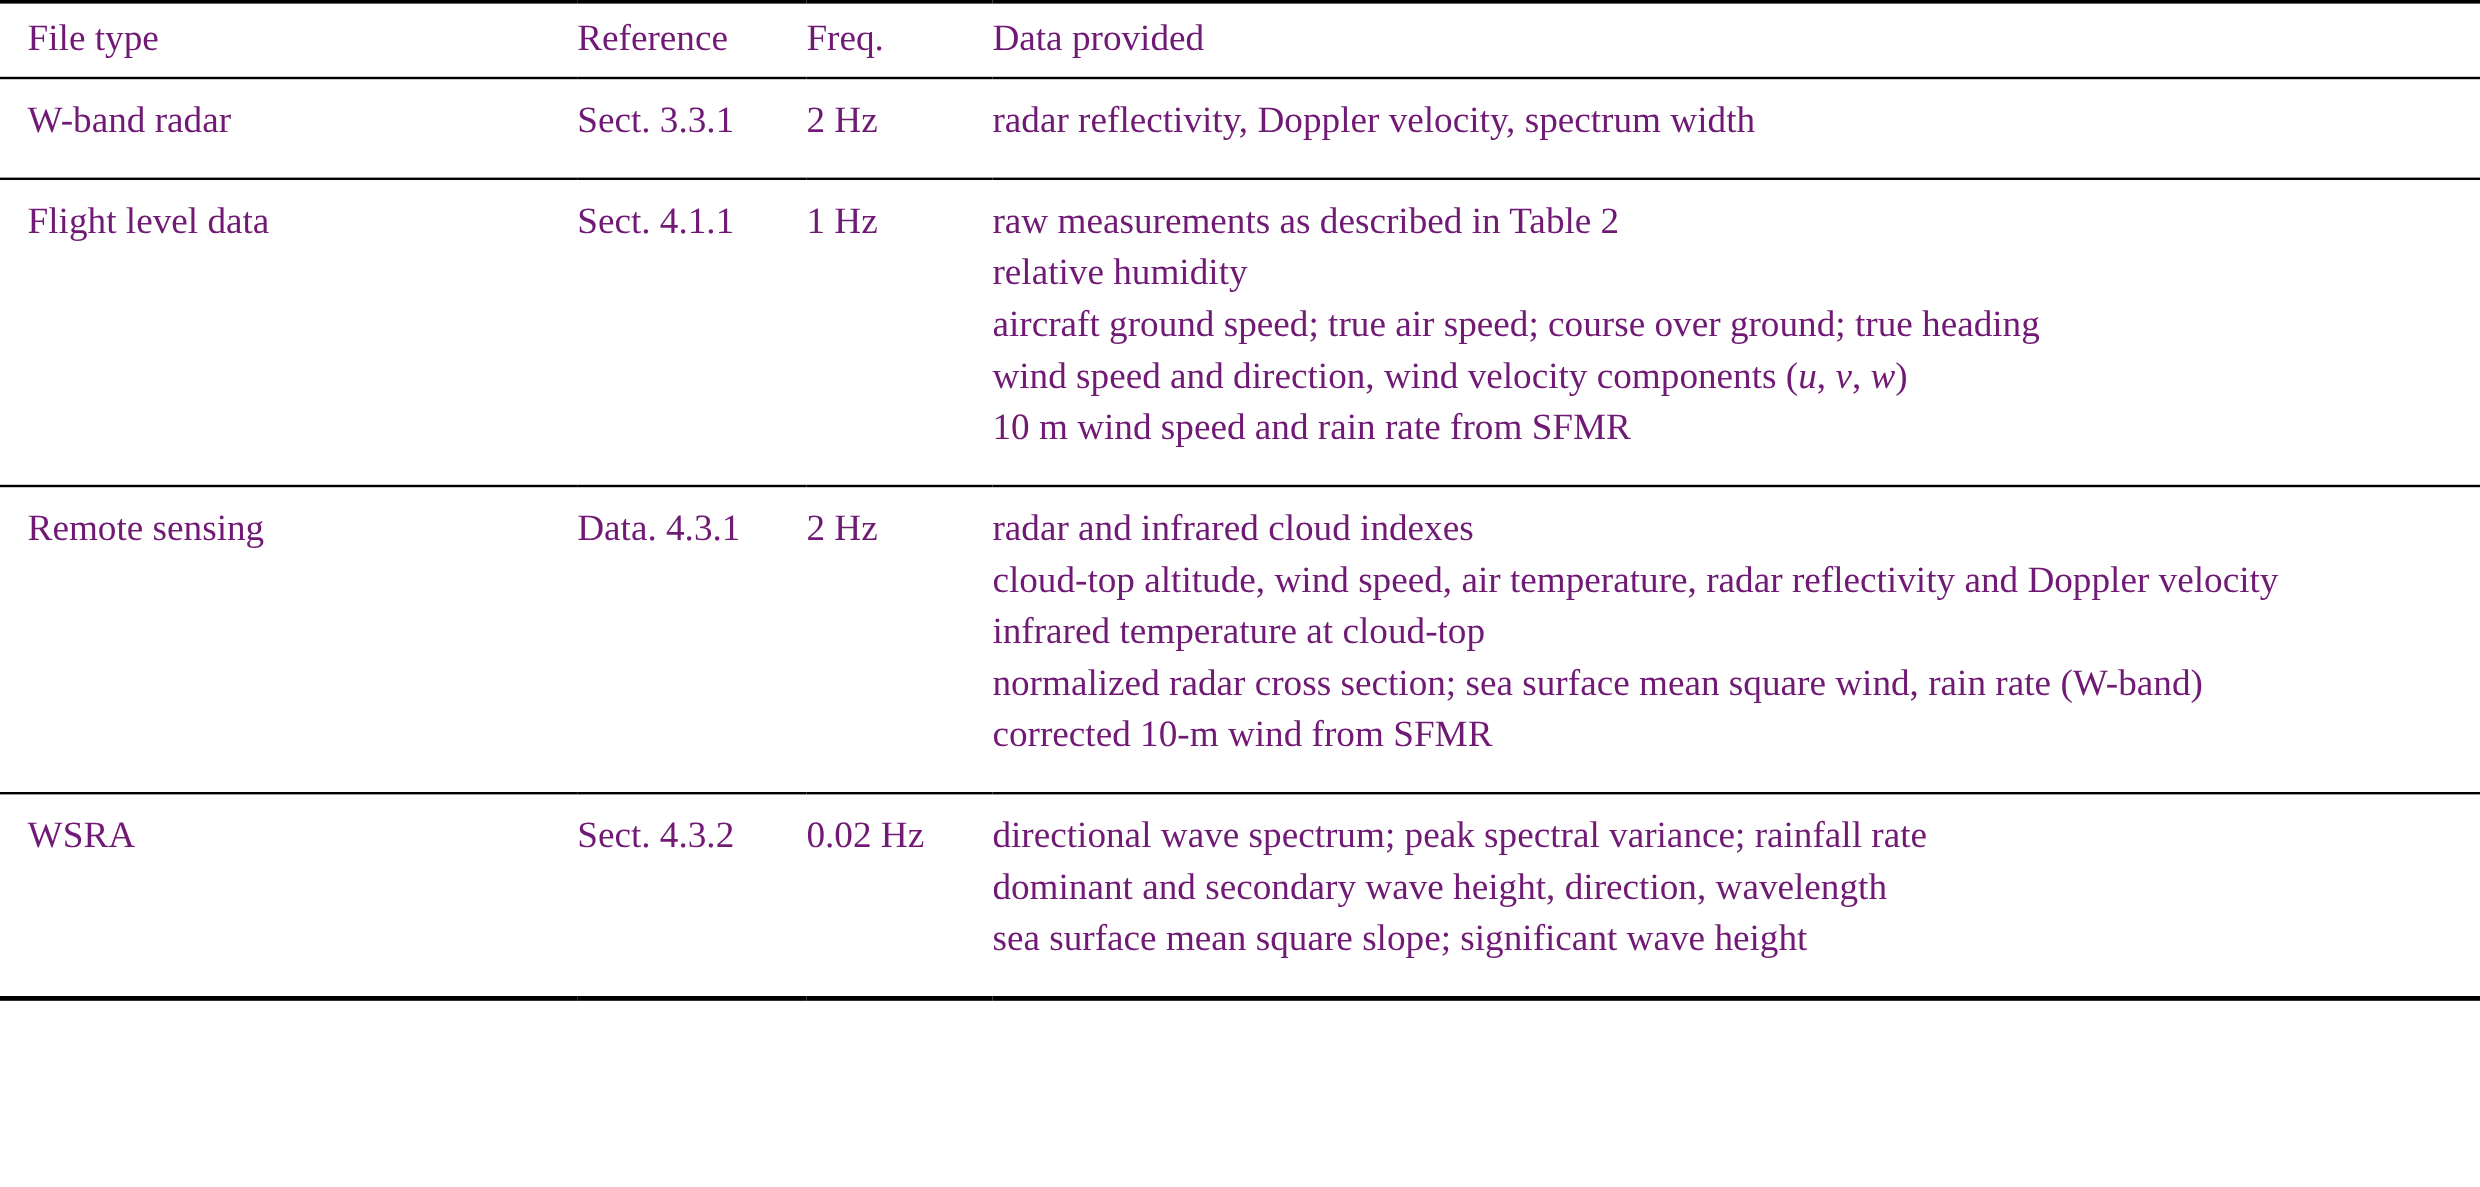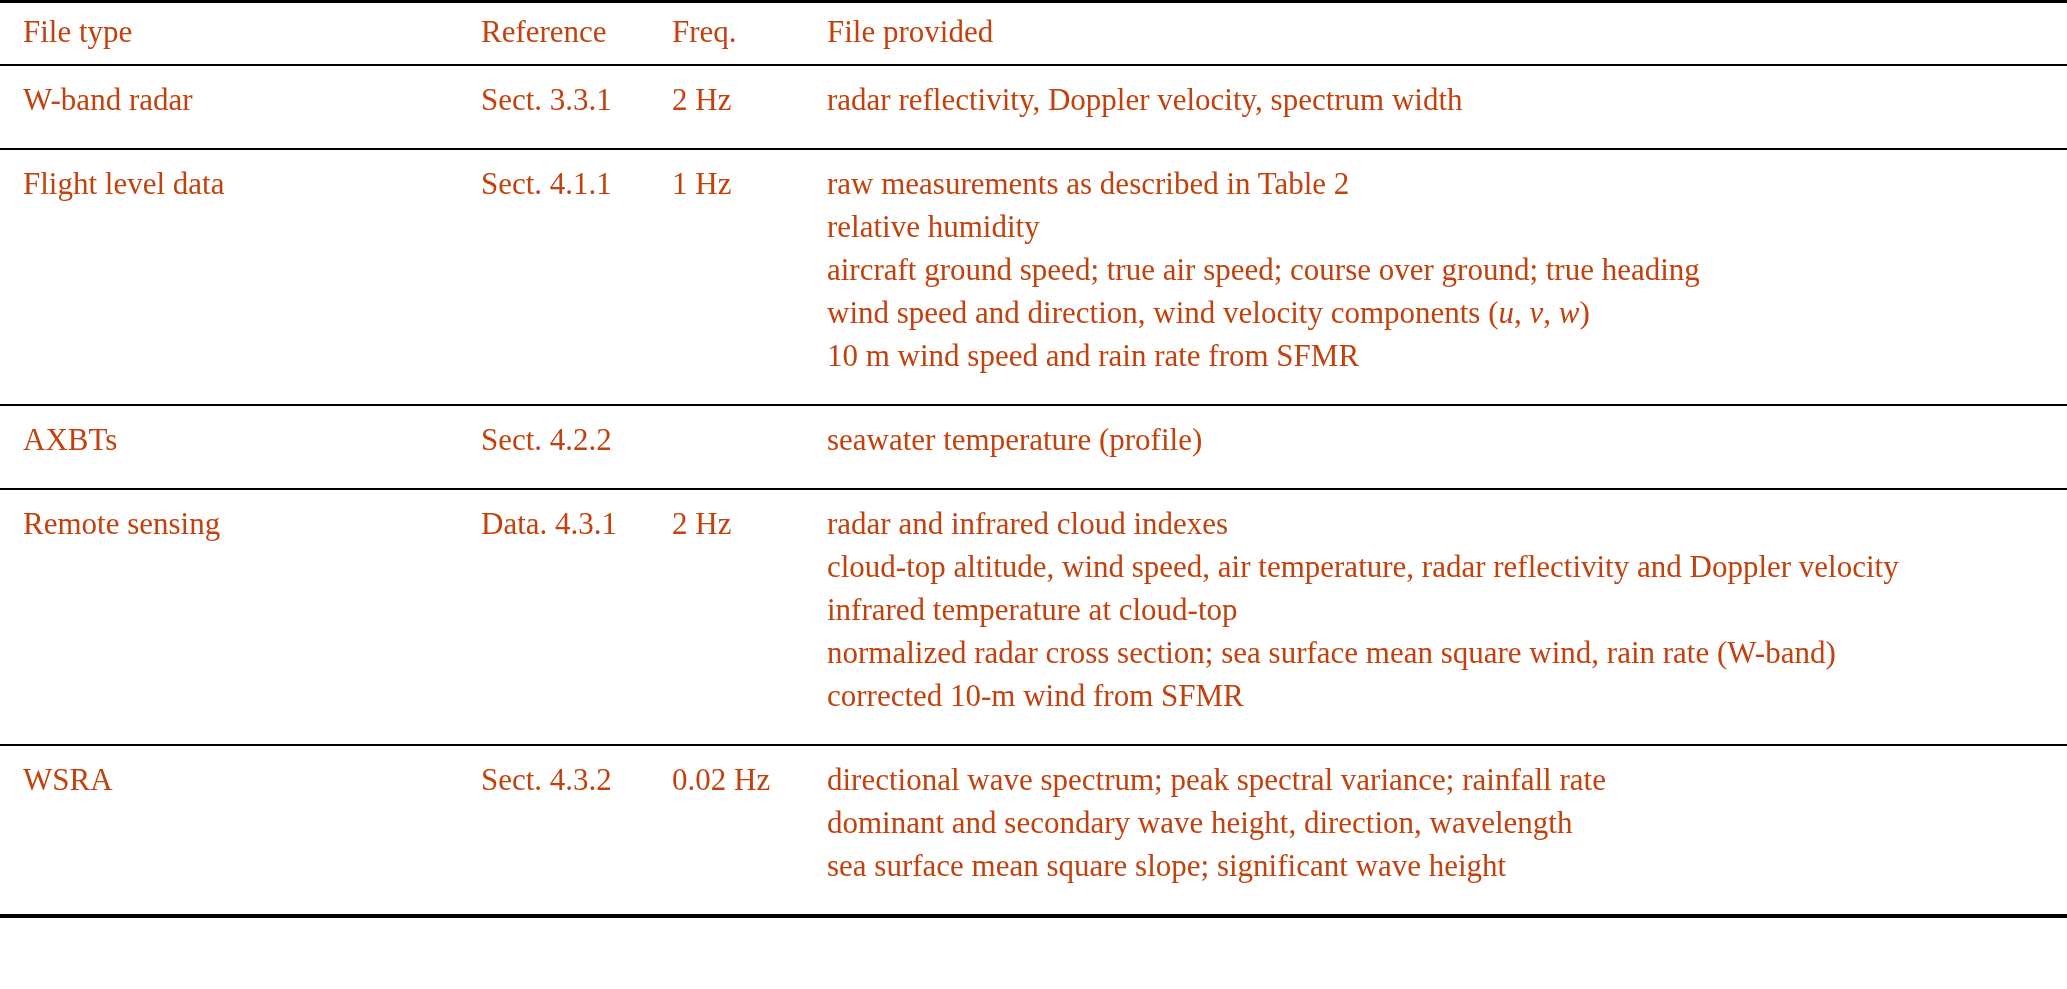--- a/index.html
+++ b/index.html
@@ -5,21 +5,21 @@
   html, body {
     margin: 0;
     padding: 0;
     background: #ffffff;
   }
   .page {
     position: relative;
     width: 2067px;
     height: 989px;
     background: #ffffff;
-    color: #c2410c;
+    color: #701a75;
     font-family: "Liberation Serif", "DejaVu Serif", serif;
     font-size: 31px;
     overflow: hidden;
   }
   table.data-table {
     width: 2067px;
     border-collapse: collapse;
     table-layout: fixed;
     border-top: 3px solid #000000;
     border-bottom: 4px solid #000000;
@@ -63,21 +63,21 @@
       <col class="c1">
         <col class="c2">
         <col class="c3">
         <col class="c4">
     </colgroup>
     <thead>
       <tr>
         <th>File type</th>
         <th>Reference</th>
         <th>Freq.</th>
-        <th>File provided</th>
+        <th>Data provided</th>
       </tr>
     </thead>
     <tbody>
         <tr>
     <td>W-band radar</td>
     <td>Sect. 3.3.1</td>
     <td>2 Hz</td>
     <td>
             <div class="data-line">radar reflectivity, Doppler velocity, spectrum width</div>
           </td>
@@ -85,28 +85,20 @@
         <tr>
     <td>Flight level data</td>
     <td>Sect. 4.1.1</td>
     <td>1 Hz</td>
     <td>
             <div class="data-line">raw measurements as described in Table 2</div>
             <div class="data-line">relative humidity</div>
             <div class="data-line">aircraft ground speed; true air speed; course over ground; true heading</div>
             <div class="data-line"><span>wind speed and direction, wind velocity components (</span><i>u</i><span>, </span><i>v</i><span>, </span><i>w</i><span>)</span></div>
             <div class="data-line">10 m wind speed and rain rate from SFMR</div>
-          </td>
-  </tr>
-        <tr>
-    <td>AXBTs</td>
-    <td>Sect. 4.2.2</td>
-    <td></td>
-    <td>
-            <div class="data-line">seawater temperature (profile)</div>
           </td>
   </tr>
         <tr>
     <td>Remote sensing</td>
     <td>Data. 4.3.1</td>
     <td>2 Hz</td>
     <td>
             <div class="data-line">radar and infrared cloud indexes</div>
             <div class="data-line">cloud-top altitude, wind speed, air temperature, radar reflectivity and Doppler velocity</div>
             <div class="data-line">infrared temperature at cloud-top</div>

